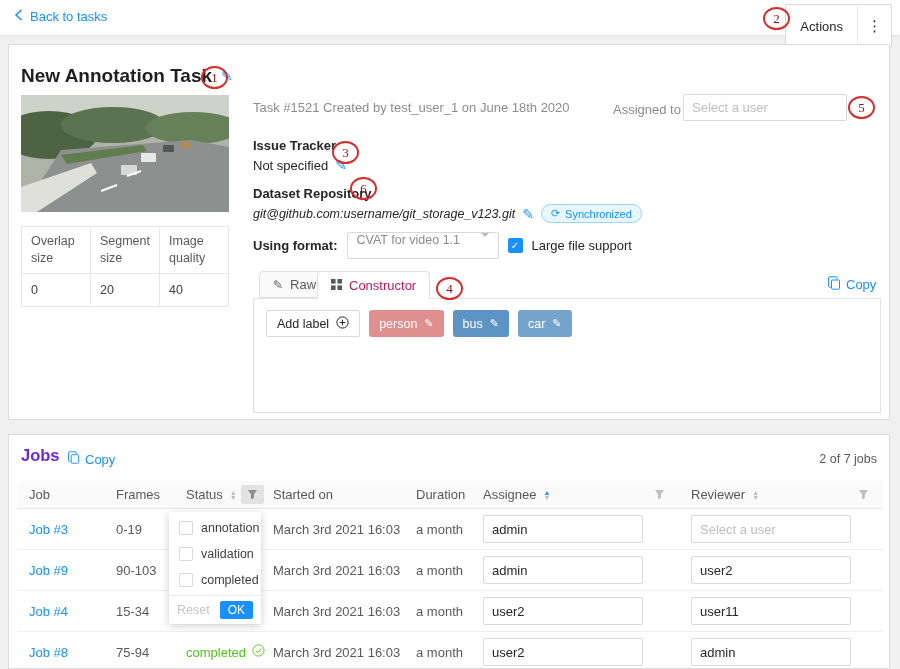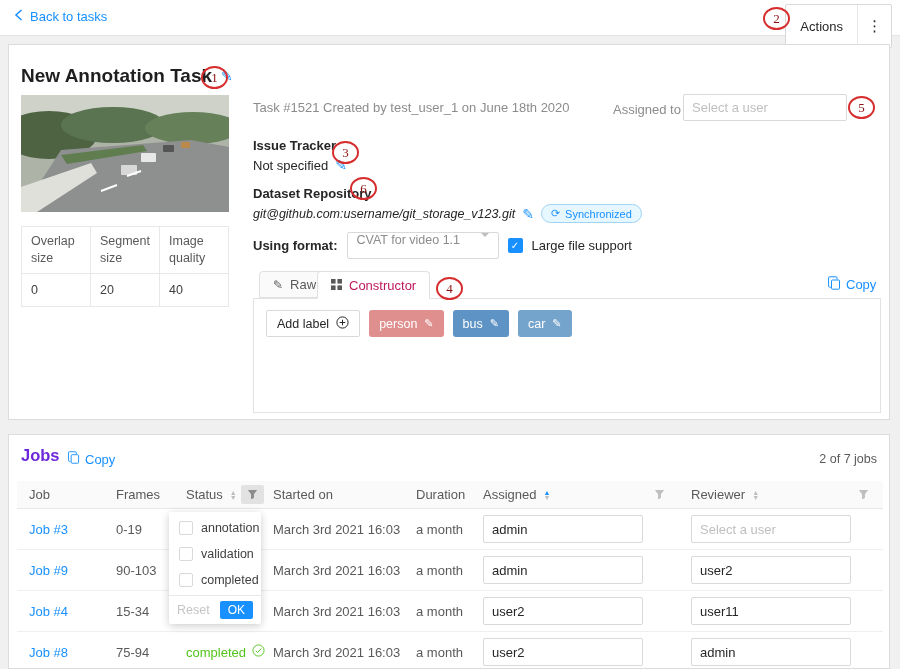--- a/index.html
+++ b/index.html
@@ -259,21 +259,21 @@
             </svg>
           </span>
       </div>
       <div class="cell">
           <span>Started on</span>
         </div>
       <div class="cell">
           <span>Duration</span>
         </div>
       <div class="cell">
-        <span>Assigned</span>
+        <span>Assignee</span>
         <span class="sorter">
             <span class="up-active">▲</span>
             <span>▼</span>
           </span>
         <span class="funnel funnel-right">
             <svg width="11" height="11" viewBox="0 0 12 12">
               <path d="M1 1h10L7.6 5.6V9.8l-3.2 1.4V5.6z" fill="#bfbfbf"></path>
             </svg>
           </span>
       </div>

